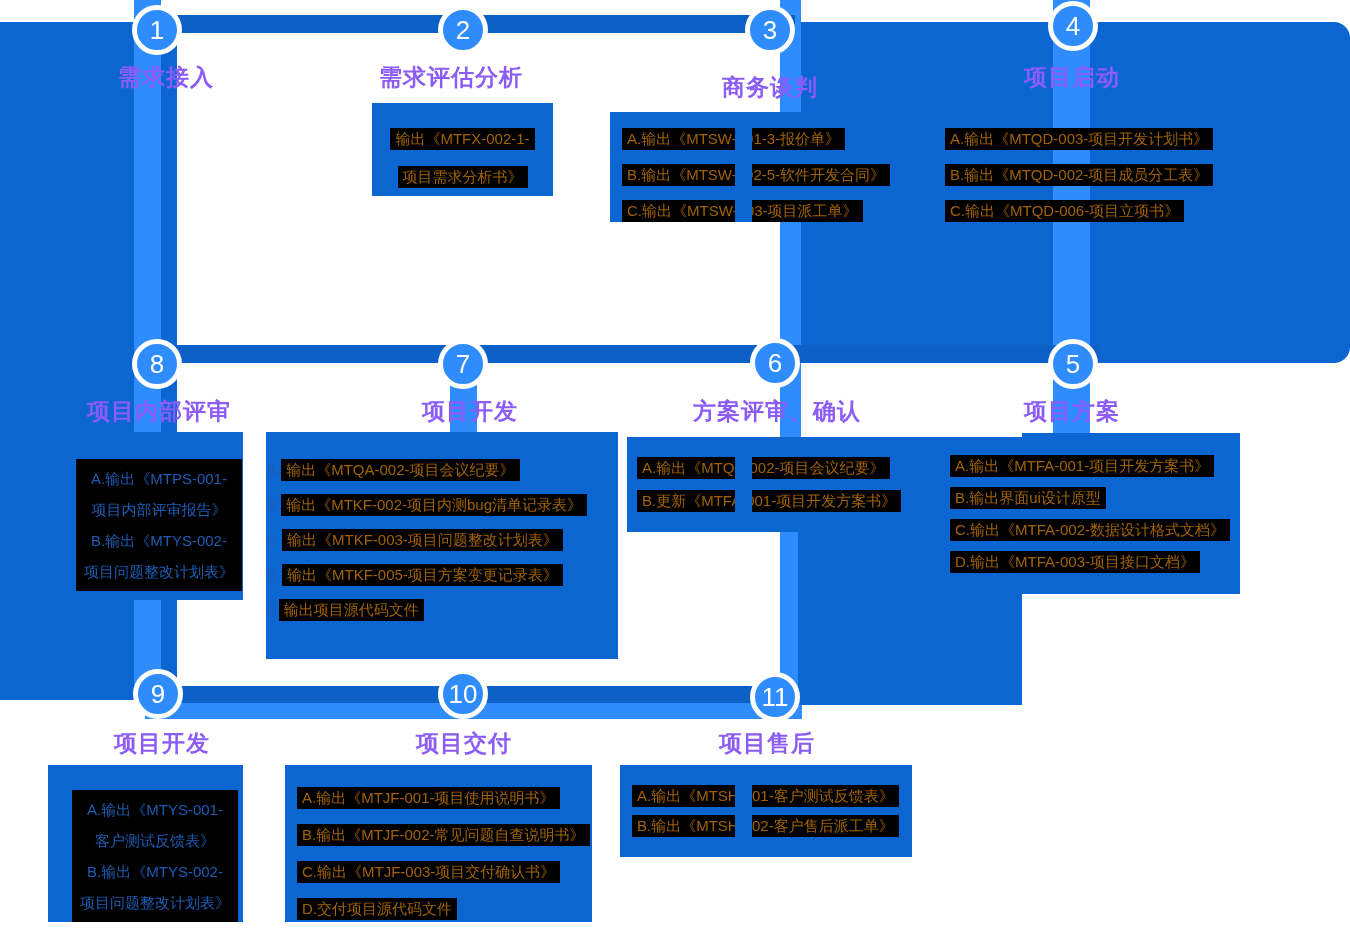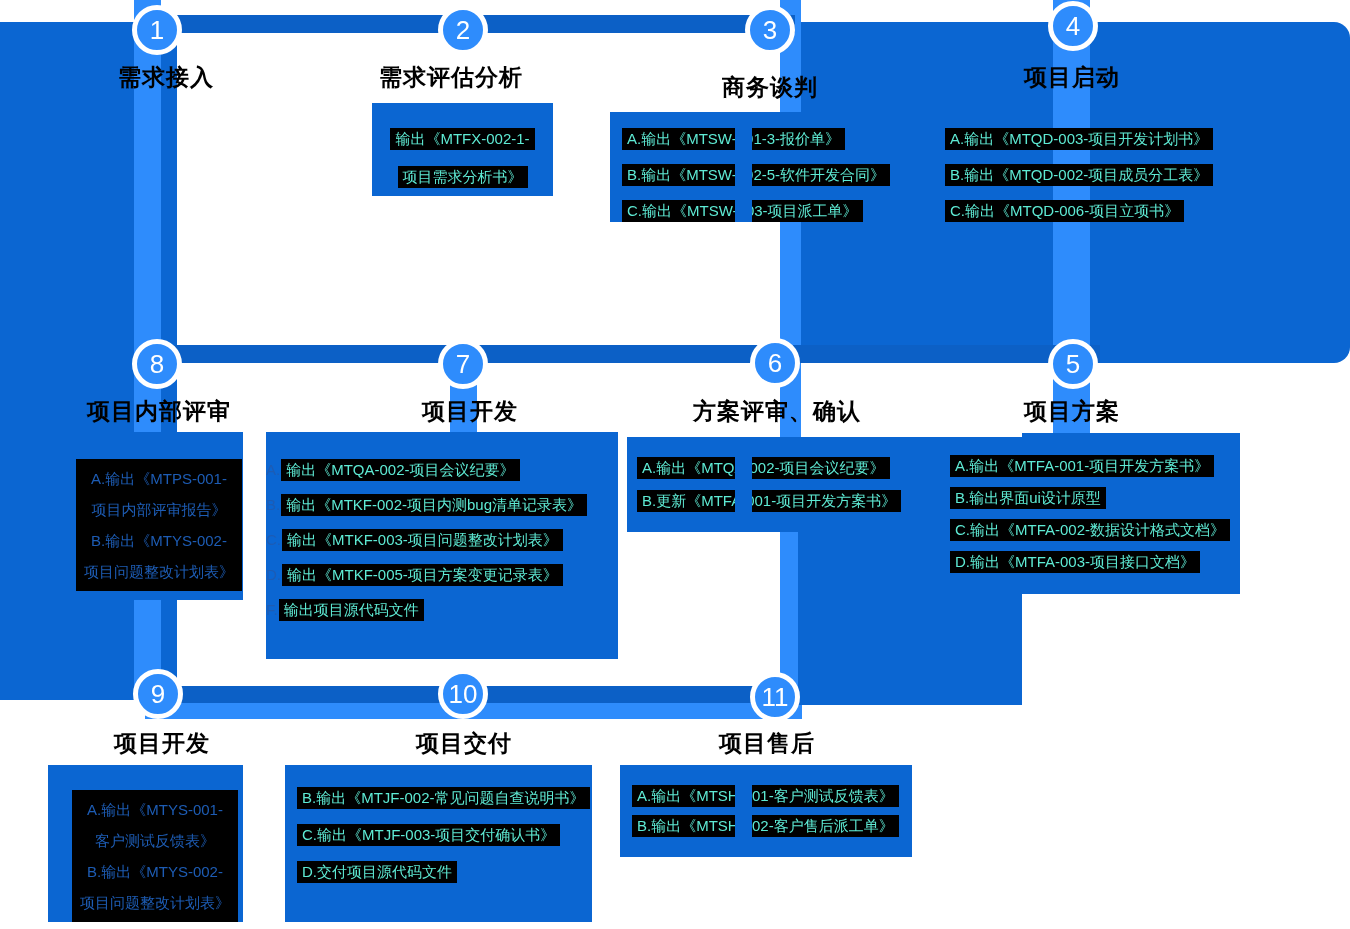--- a/index.html
+++ b/index.html
@@ -8,30 +8,30 @@
     font-family:"Liberation Sans","DejaVu Sans",sans-serif;
   }
   .abs{position:absolute;}
   .block{background:#0b66d2;}
   .round-r{border-radius:0 16px 16px 0;}
   .band{background:#2e8cfc;}
   .bar{background:#0c60c6;}
   .stripe{position:absolute;width:17px;background:#0b66d2;z-index:1;}
   .title{
     position:absolute;transform:translateX(-50%);white-space:nowrap;
-    color:#000000;font-weight:bold;font-size:23px;letter-spacing:1px;z-index:4;
+    color:#8b5cf6;font-weight:bold;font-size:23px;letter-spacing:1px;z-index:4;
   }
   .circle{
     position:absolute;width:40px;height:40px;border-radius:50%;
     background:#2e8cfc;border:5px solid #ffffff;z-index:5;
     color:#ffffff;font-size:26px;line-height:40px;text-align:center;font-weight:400;
   }
   .items{position:absolute;font-size:15px;z-index:0;}
   .items .row{height:22px;line-height:22px;white-space:nowrap;}
-  .hl{background:#000000;color:#5eead4;display:inline-block;height:22px;padding:0 5px;}
+  .hl{background:#000000;color:#a16207;display:inline-block;height:22px;padding:0 5px;}
   .hl .t{position:relative;z-index:2;font-style:normal;}
   .pre{color:#1d5cb4;margin-right:1px;}
   .g16 .row{margin-bottom:16px;}
   .g14 .row{margin-bottom:14px;}
   .g13 .row{margin-bottom:13px;}
   .g11 .row{margin-bottom:11px;}
   .g10 .row{margin-bottom:10px;}
   .g15 .row{margin-bottom:15px;}
   .g8  .row{margin-bottom:8px;}
   .center{text-align:center;}
@@ -119,20 +119,21 @@
   </div>
 
   <div class="textblock" style="left:72px;top:790px">
     <div class="line">A.输出《MTYS-001-</div>
     <div class="line">客户测试反馈表》</div>
     <div class="line">B.输出《MTYS-002-</div>
     <div class="line">项目问题整改计划表》</div>
   </div>
 
   <div class="items g15" style="left:297px;top:787px">
+    <div class="row"><span class="hl"><i class="t">A.输出《MTJF-001-项目使用说明书》</i></span></div>
     <div class="row"><span class="hl"><i class="t">B.输出《MTJF-002-常见问题自查说明书》</i></span></div>
     <div class="row"><span class="hl"><i class="t">C.输出《MTJF-003-项目交付确认书》</i></span></div>
     <div class="row"><span class="hl"><i class="t">D.交付项目源代码文件</i></span></div>
   </div>
 
   <div class="items g8" style="left:632px;top:785px">
     <div class="row"><span class="hl"><i class="t">A.输出《MTSH-001-客户测试反馈表》</i></span></div>
     <div class="row"><span class="hl"><i class="t">B.输出《MTSH-002-客户售后派工单》</i></span></div>
   </div>
 

